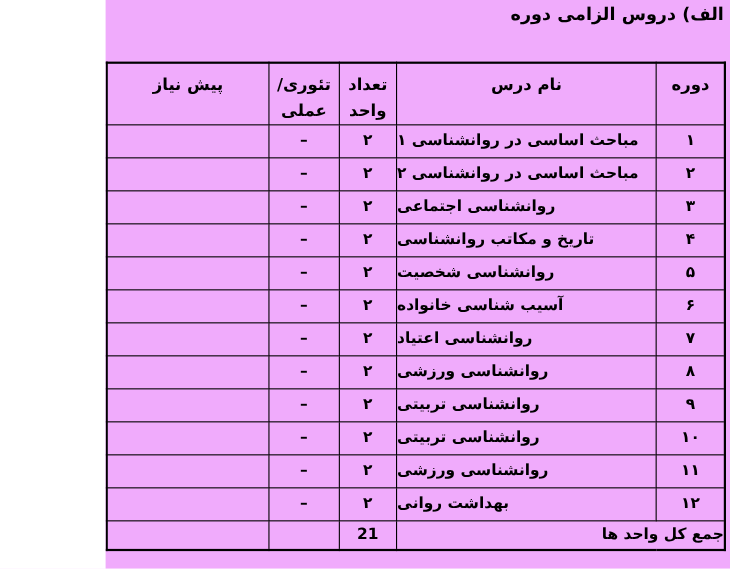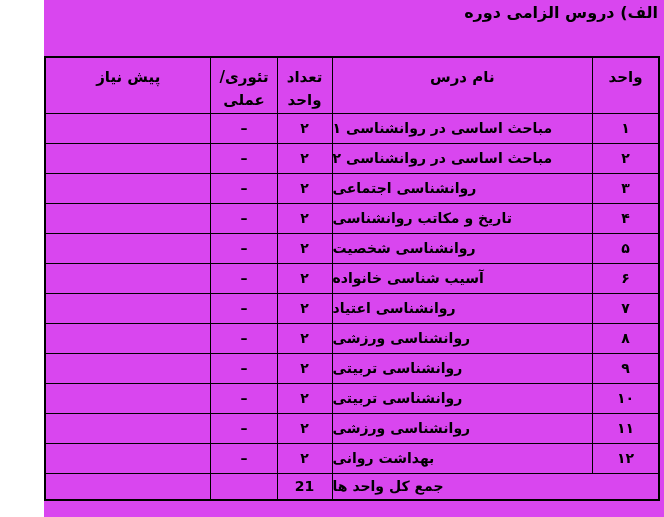--- a/index.html
+++ b/index.html
@@ -2,23 +2,23 @@
 <html lang="fa" dir="rtl"><head>
 <meta charset="utf-8">
 <style>
   html, body {
     margin: 0;
     padding: 0;
     background: #ffffff;
   }
   .page {
     position: relative;
-    width: 620px;
+    width: 568px;
     height: 517px;
-    background: #d946ef;
+    background: #f0abfc;
     direction: rtl;
     font-family: "DejaVu Sans", sans-serif;
     color: #000000;
     overflow: hidden;
   }
   .doc-title {
     position: absolute;
     top: 3px;
     right: 6px;
     font-size: 16px;
@@ -55,41 +55,41 @@
   .col-radif  { width: 70px; }
   .col-name   { width: 280px; }
   .col-units  { width: 57px; }
   .col-theory { width: 68px; }
   .col-prereq { width: 181px; }
   td.name-cell {
     text-align: left;
     padding-right: 9px;
   }
   td.total-label-cell {
-    text-align: left;
+    text-align: right;
   }
 </style>
 </head>
 <body>
 
 <div class="page">
 
   <div class="doc-title">الف) دروس الزامی دوره</div>
 
   <table class="courses-table">
     <colgroup>
       <col class="col-radif">
       <col class="col-name">
       <col class="col-units">
       <col class="col-theory">
       <col class="col-prereq">
     </colgroup>
     <thead>
       <tr>
-        <th>واحد</th>
+        <th>دوره</th>
         <th>نام درس</th>
         <th>تعداد واحد</th>
         <th>تئوری/ عملی</th>
         <th>پیش نیاز</th>
       </tr>
     </thead>
     <tbody>
       <tr>
         <td>۱</td>
         <td class="name-cell">مباحث اساسی در روانشناسی ۱</td>

